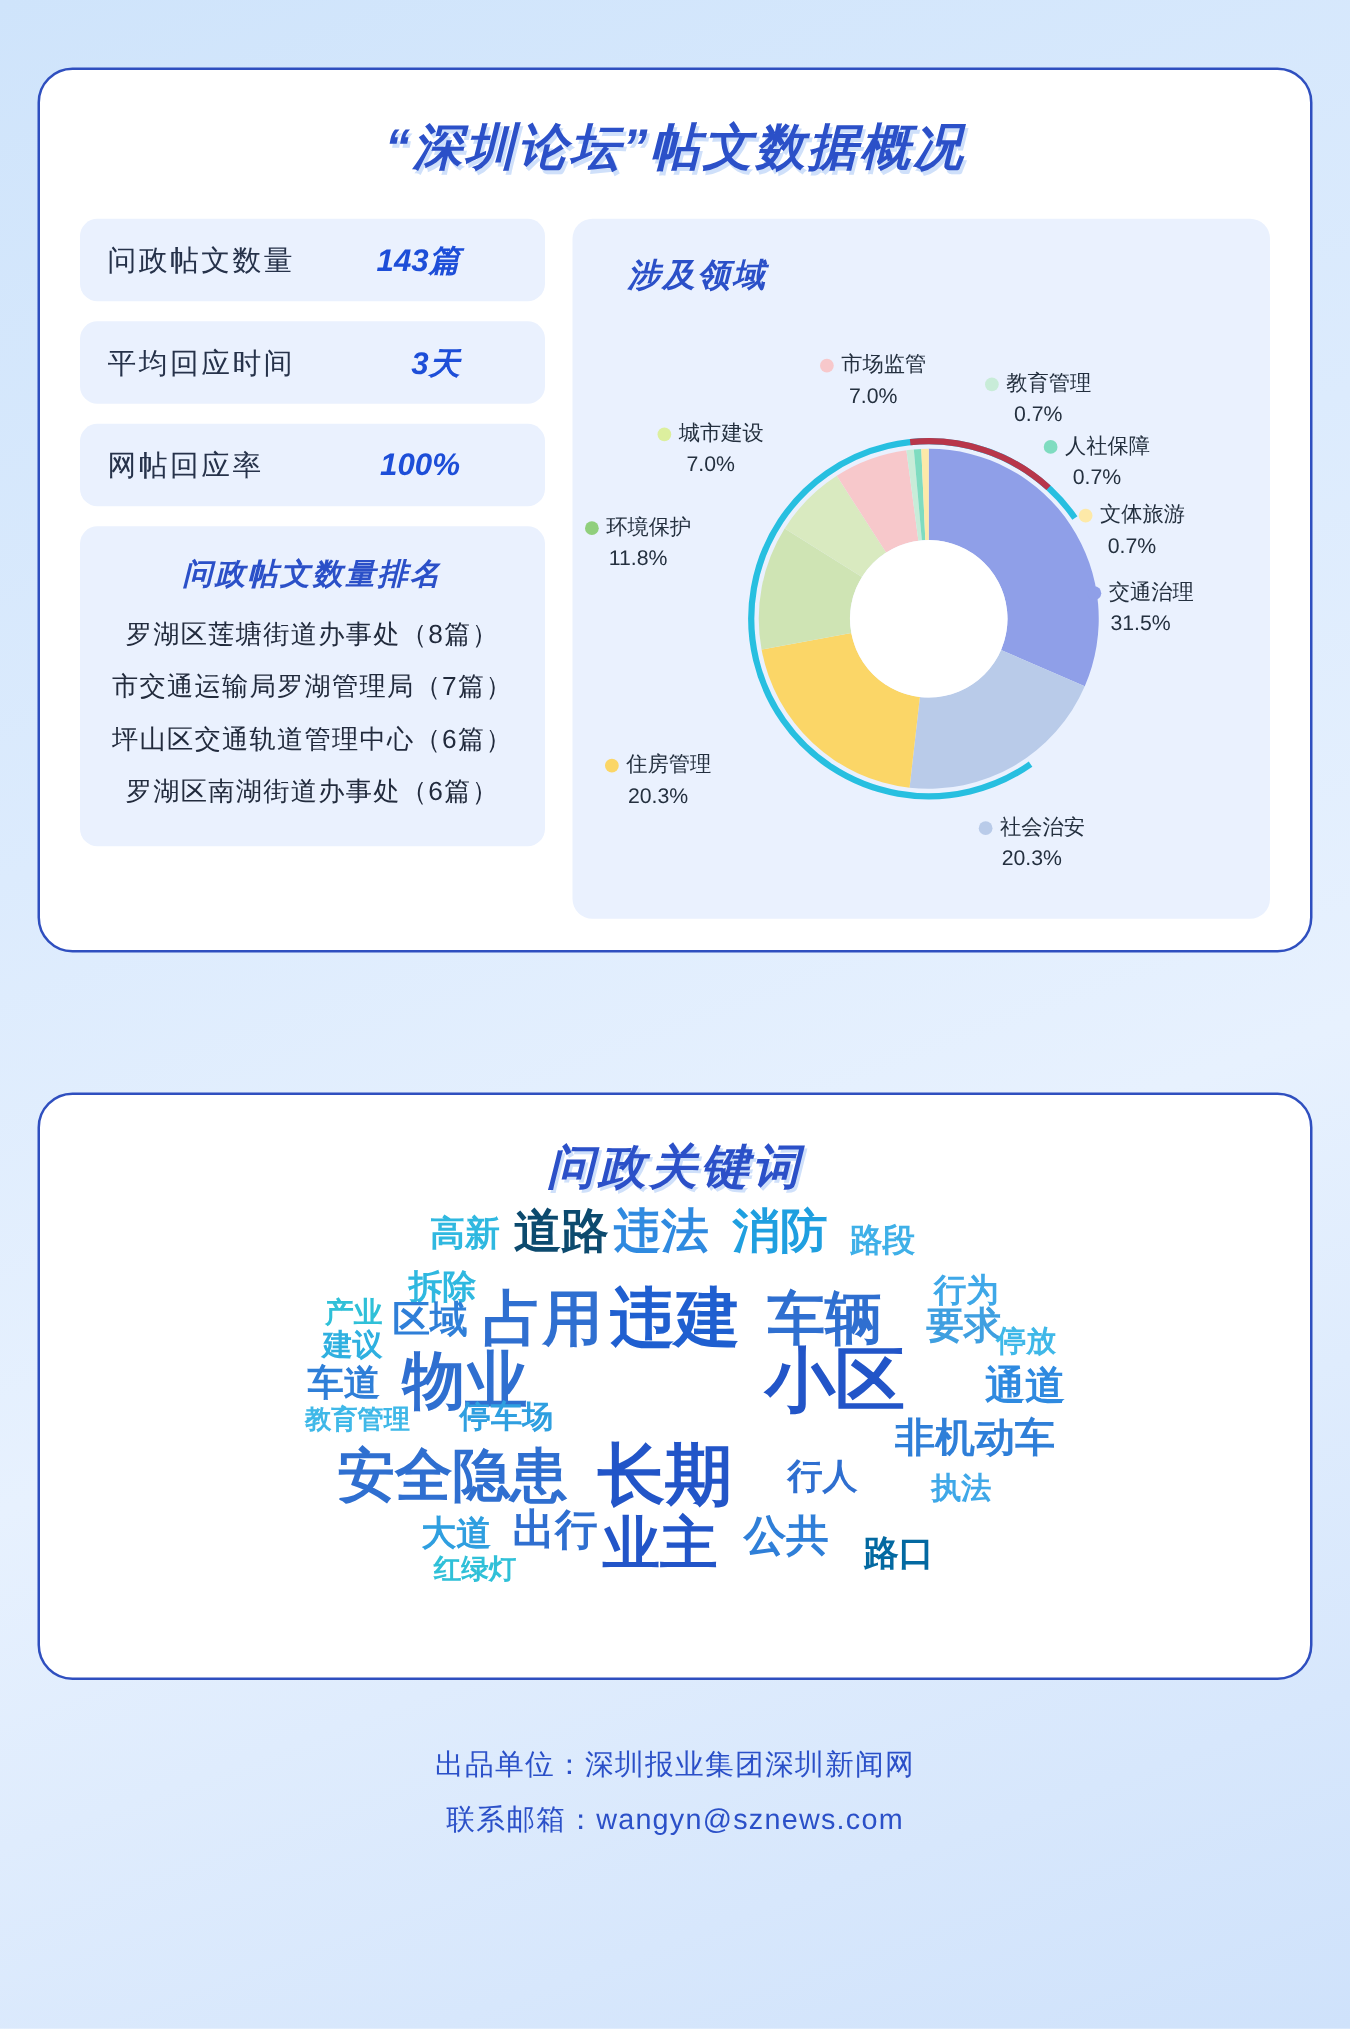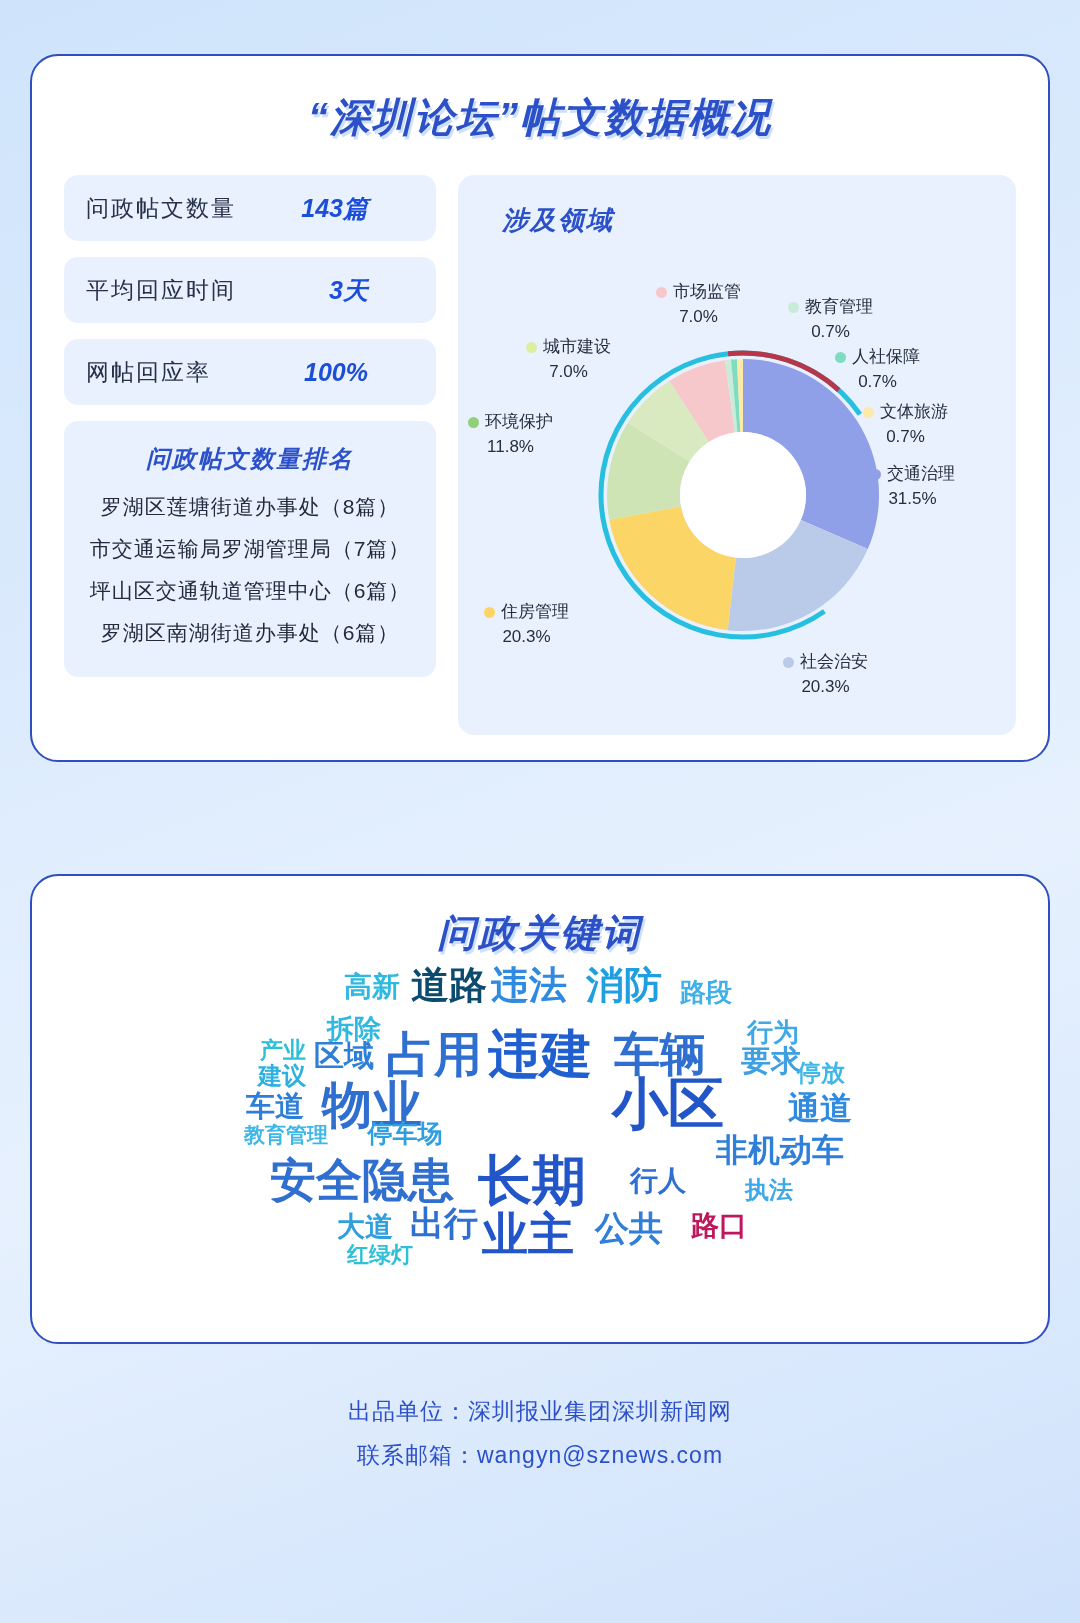--- a/index.html
+++ b/index.html
@@ -215,21 +215,21 @@
       <span style="left: 373px; top: 174px; font-size: 25px; color: rgb(47, 159, 224);">停车场</span>
       <span style="left: 748px; top: 192px; font-size: 32px; color: rgb(47, 127, 216);">非机动车</span>
       <span style="left: 330px; top: 222px; font-size: 46px; color: rgb(47, 111, 208);">安全隐患</span>
       <span style="left: 500px; top: 222px; font-size: 54px; color: rgb(34, 85, 200);">长期</span>
       <span style="left: 626px; top: 222px; font-size: 28px; color: rgb(47, 111, 208);">行人</span>
       <span style="left: 737px; top: 231px; font-size: 24px; color: rgb(63, 168, 232);">执法</span>
       <span style="left: 333px; top: 268px; font-size: 28px; color: rgb(47, 159, 224);">大道</span>
       <span style="left: 412px; top: 265px; font-size: 34px; color: rgb(47, 111, 208);">出行</span>
       <span style="left: 496px; top: 276px; font-size: 46px; color: rgb(34, 85, 200);">业主</span>
       <span style="left: 597px; top: 270px; font-size: 34px; color: rgb(47, 127, 216);">公共</span>
-      <span style="left: 687px; top: 267px; font-size: 28px; color: #be185d;">路口</span>
+      <span style="left: 687px; top: 284px; font-size: 28px; color: #0369a1;">路口</span>
       <span style="left: 348px; top: 296px; font-size: 22px; color: rgb(47, 192, 216);">红绿灯</span>
     </div>
 </div>
 
 <div class="footer">
   <div>出品单位：深圳报业集团深圳新闻网</div>
   <div>联系邮箱：wangyn@sznews.com</div>
 </div>
 
 </body></html>

